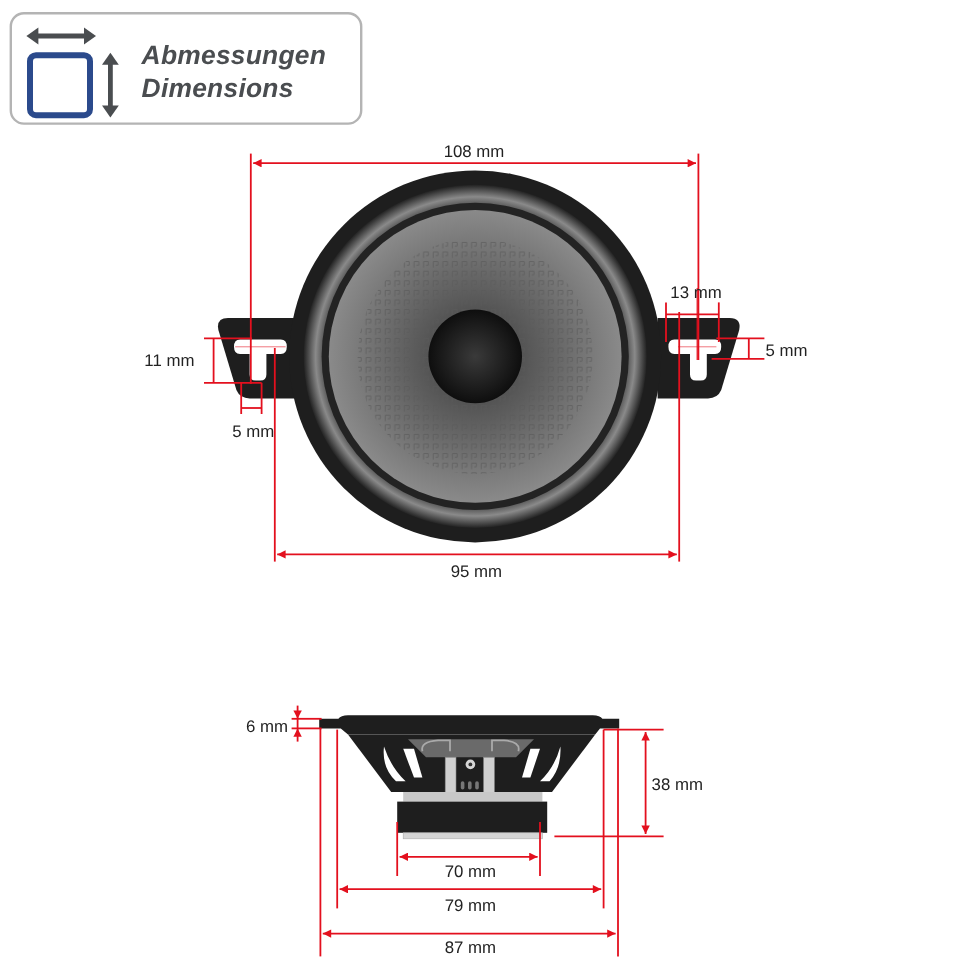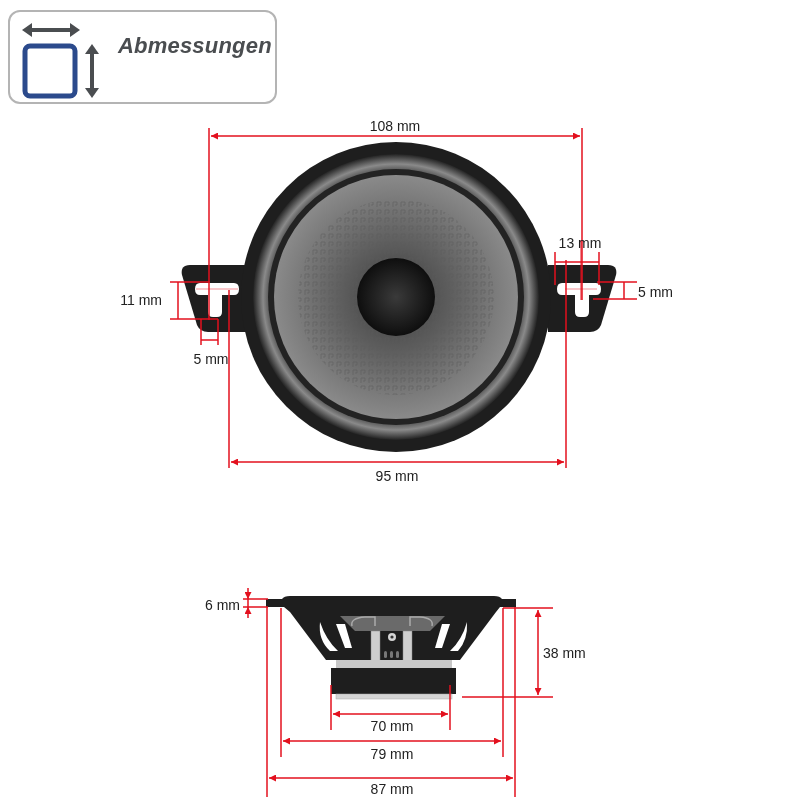--- a/index.html
+++ b/index.html
@@ -1,18 +1,18 @@
 <!DOCTYPE html>
 <html><head>
   <meta charset="utf-8">
   <style>
     html, body { margin: 0; padding: 0; background: #ffffff; }
     body { width: 800px; height: 800px; position: relative; overflow: hidden; font-family: "Liberation Sans", sans-serif; }
     .badge {
-      position: absolute; left: 8px; top: 10px; width: 269px; height: 94px;
+      position: absolute; left: 8px; top: 10px; width: 294px; height: 94px;
       border: 2px solid #b4b4b4; border-radius: 12px; background: #fff; box-sizing: border-box; text-align: center;
     }
     .badge-title {
       position: absolute; left: 108px; font-style: italic; font-weight: bold;
       font-size: 22px; color: #4a4d50; letter-spacing: 0.2px;
       font-family: "Liberation Sans", sans-serif;
     }
     .badge-title.de { top: 21px; }
     .badge-title.en { top: 49px; }
     svg.draw { position: absolute; left: 0; top: 0; }
@@ -28,20 +28,21 @@
     <polygon points="12,18 22,11 22,25" fill="#4a4d50"></polygon>
     <polygon points="70,18 60,11 60,25" fill="#4a4d50"></polygon>
 
     <rect x="15" y="34" width="50" height="50" rx="5" fill="#fff" stroke="#2b4a8c" stroke-width="5"></rect>
 
     <line x1="82" y1="38" x2="82" y2="80" stroke="#4a4d50" stroke-width="4"></line>
     <polygon points="82,32 75,42 89,42" fill="#4a4d50"></polygon>
     <polygon points="82,86 75,76 89,76" fill="#4a4d50"></polygon>
   </svg>
   <div class="badge-title de">Abmessungen</div>
+  <div class="badge-title en">Dimensions</div>
 </div>
 
 <svg class="draw" width="800" height="800" viewBox="0 0 800 800">
   <defs>
     <radialGradient id="surround" cx="50%" cy="50%" r="50%">
       <stop offset="85%" stop-color="#2a2a2a"></stop>
       <stop offset="93%" stop-color="#8a8a8a"></stop>
       <stop offset="100%" stop-color="#222"></stop>
     </radialGradient>
     <radialGradient id="cone" cx="50%" cy="50%" r="50%">

